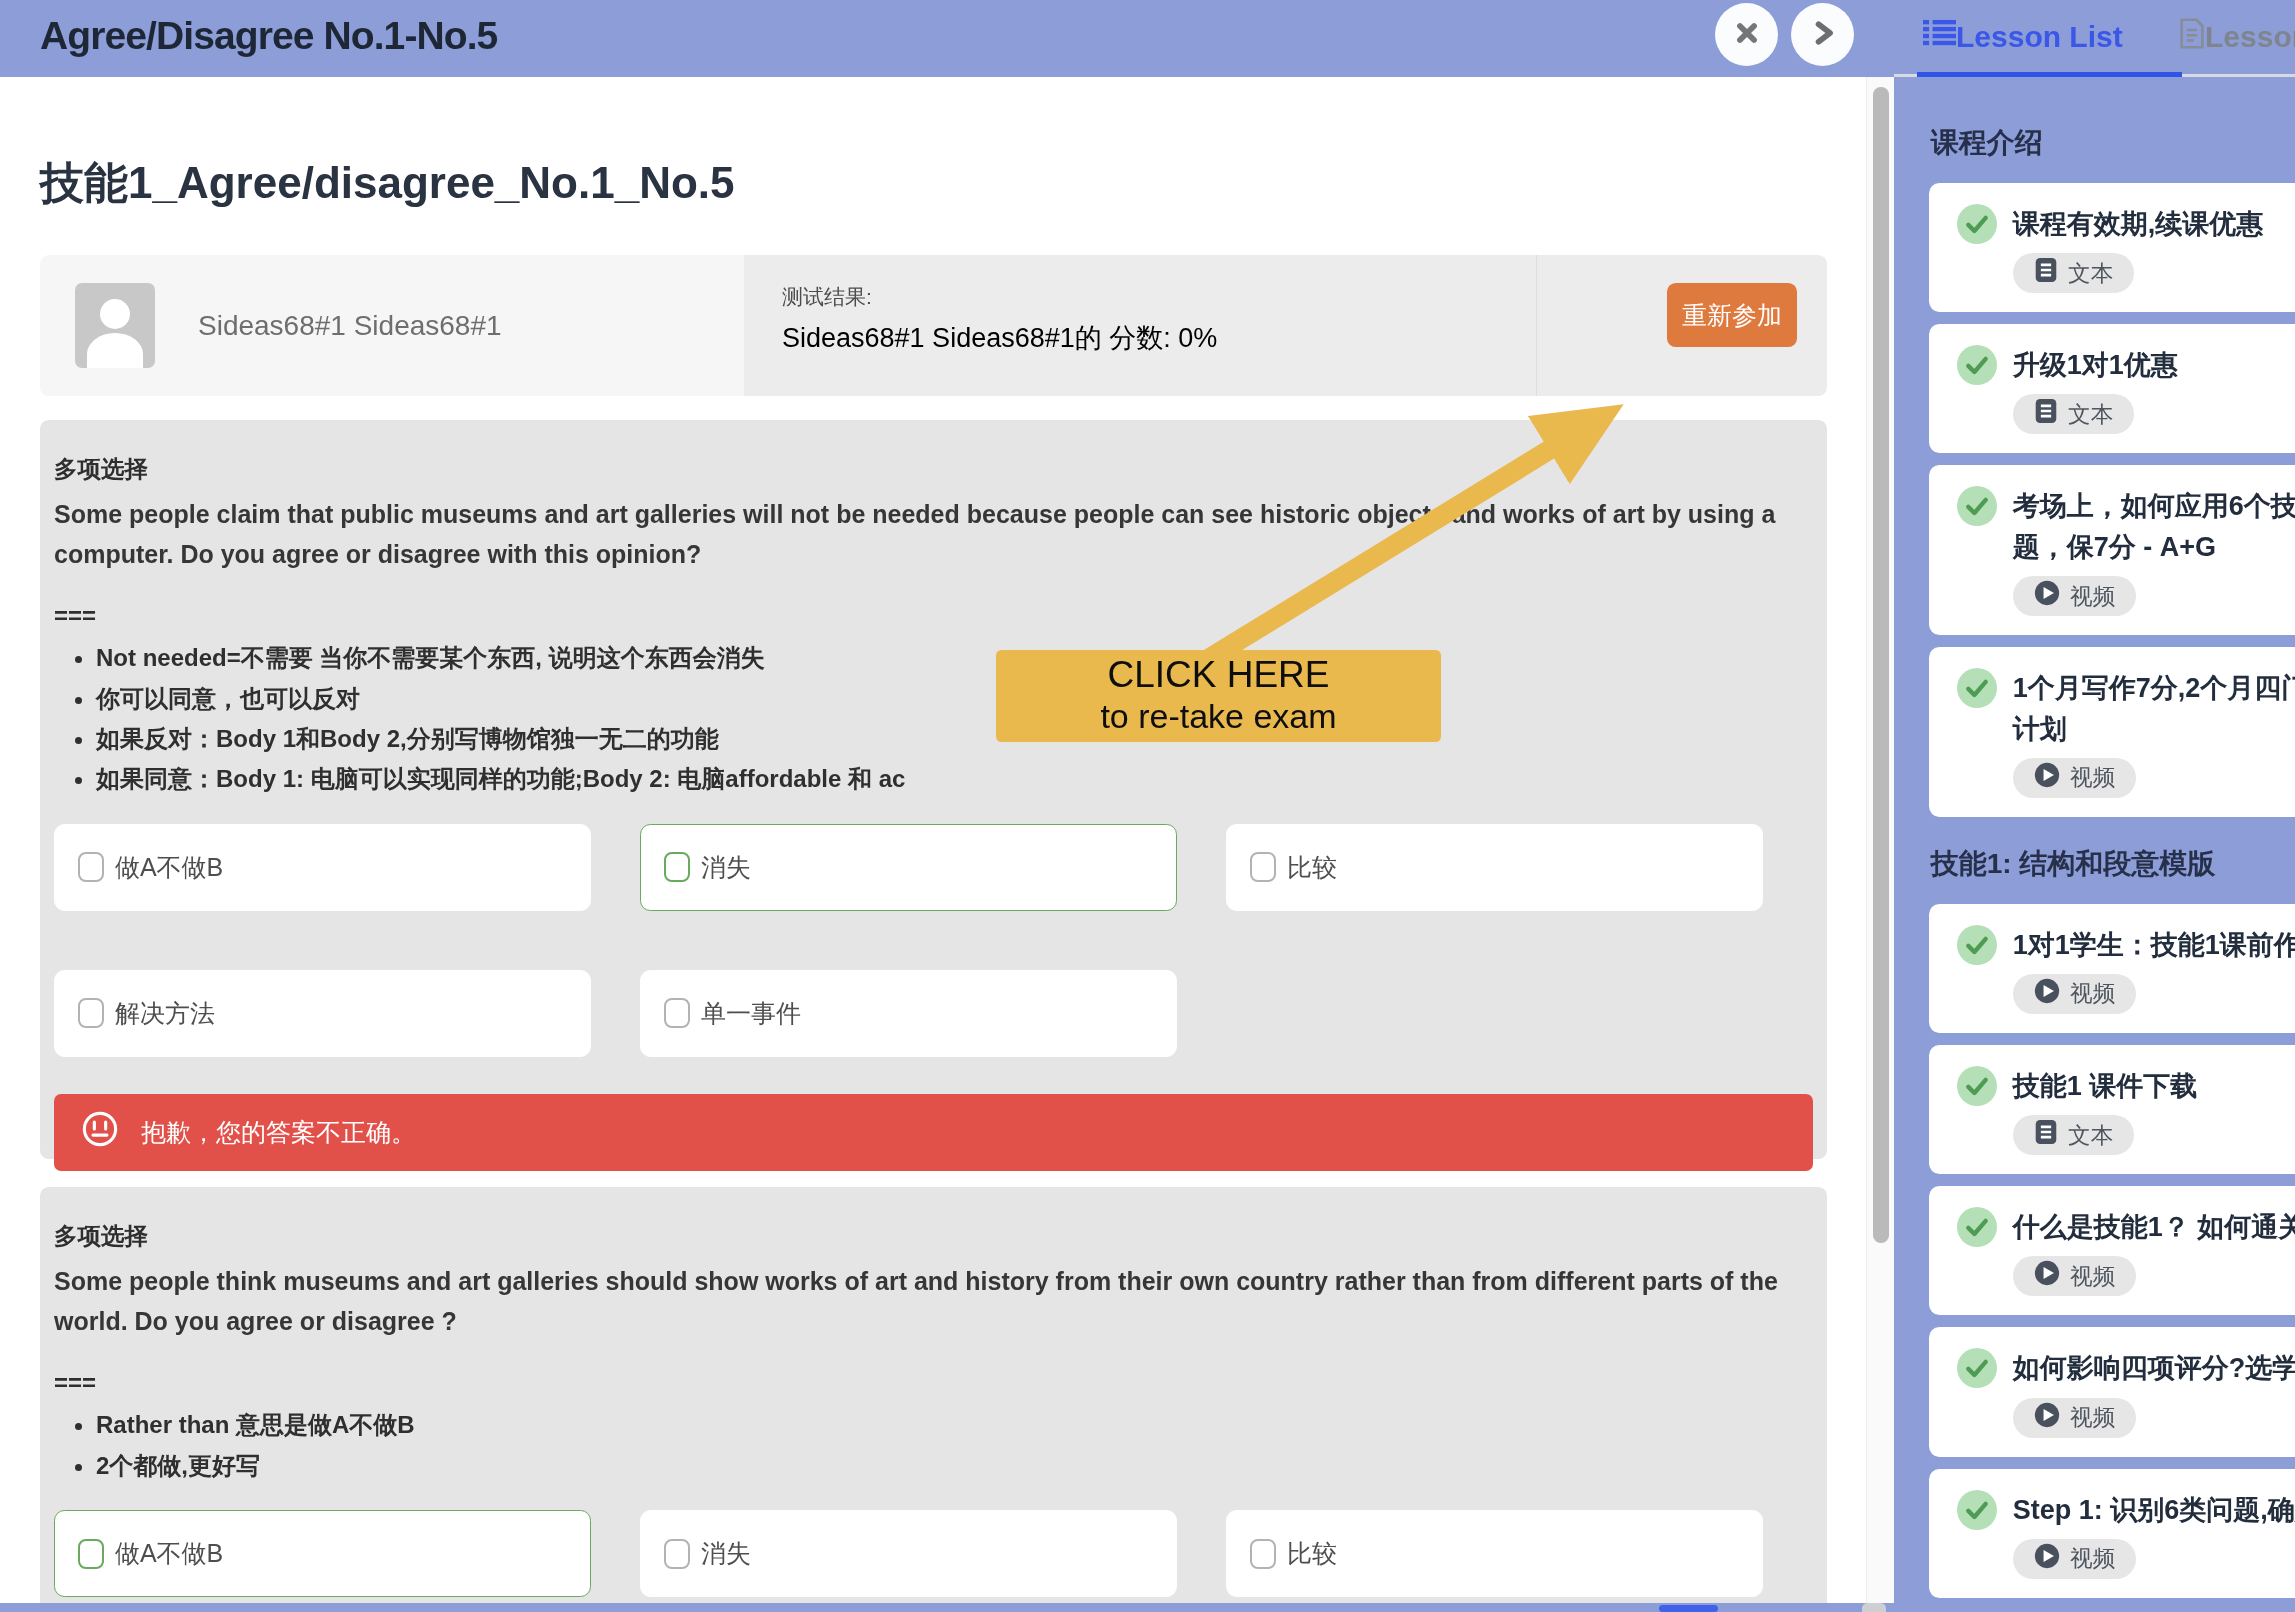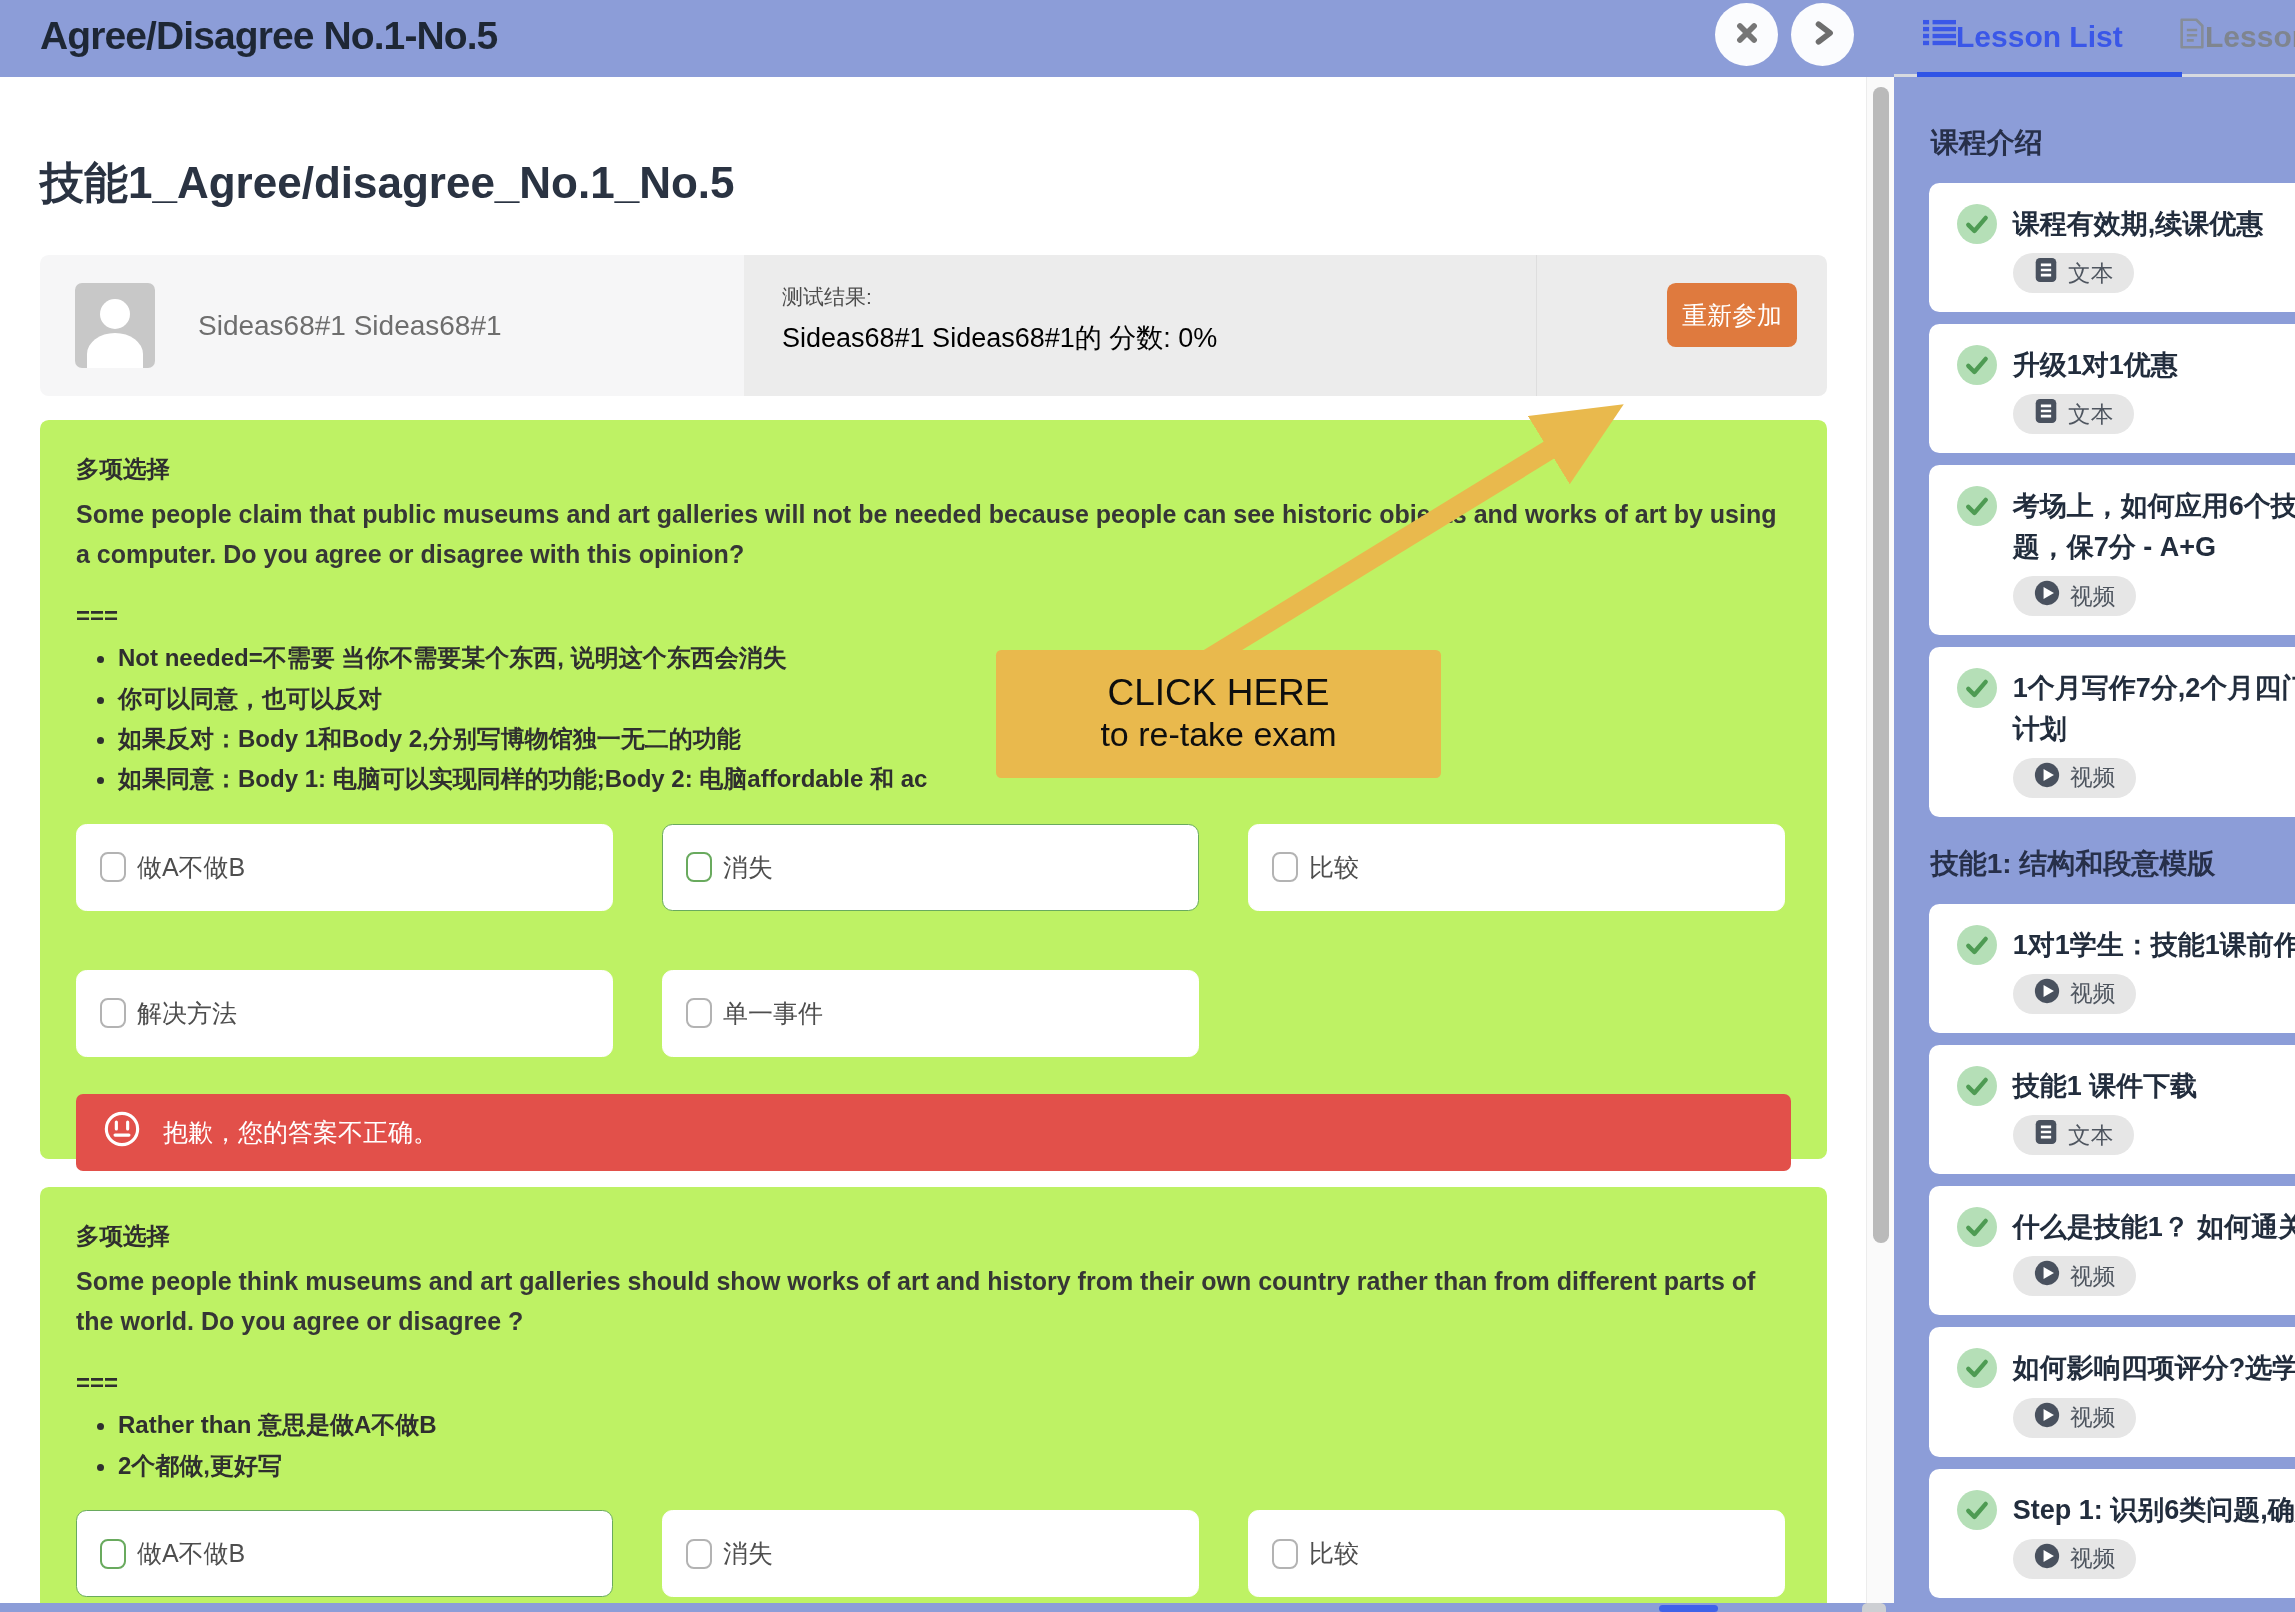--- a/index.html
+++ b/index.html
@@ -29,21 +29,21 @@
   .av-head{position:absolute;width:30px;height:30px;border-radius:50%;background:#fff;left:25px;top:15.7px;}
   .av-body{position:absolute;width:56px;height:42px;border-radius:50% 50% 0 0;background:#fff;left:12px;top:50px;}
   .result-name{font-size:28px;color:#6E6E6E;}
   .result-mid{width:792px;background:#ECECEC;padding:28px 0 0 38px;box-sizing:border-box;}
   .result-label{font-size:21px;color:#4B4B4B;}
   .result-score{font-size:27px;color:#000000;margin-top:8.7px;}
   .result-right{flex:1;background:#ECECEC;border-left:1.7px solid #DEDEDE;position:relative;}
   .retake-btn{position:absolute;left:130px;top:28px;width:130px;height:64px;background:#DF7A3E;border:none;
     border-radius:8.7px;color:#fff;font-size:25px;font-family:inherit;cursor:pointer;}
   
-  .q-card{position:absolute;left:40px;width:1787px;background:#bef264;border-radius:8.7px;box-sizing:border-box;padding:33px 36px;}
+  .q-card{position:absolute;left:40px;width:1787px;background:#e5e5e5;border-radius:8.7px;box-sizing:border-box;padding:33px 14px;}
   .q1{top:343px;height:739px;}
   .q2{top:1110px;height:539px;}
   .q-type{font-size:23.5px;font-weight:bold;color:#2E2E2E;}
   .q-prompt{margin-top:8.7px;font-size:25px;font-weight:bold;color:#363636;line-height:1.6;max-width:1726px;}
   .q-divider{margin-top:28px;font-size:24px;font-weight:bold;color:#2F2F2F;}
   ul.hints{margin:8.7px 0 0 0;padding-left:42px;}
   ul.hints li{font-size:24px;font-weight:bold;color:#2F2F2F;line-height:1.68;}
   .options{margin-top:24px;display:grid;grid-template-columns:repeat(3,537px);column-gap:49px;row-gap:59px;}
   .option{height:87px;background:#fff;border-radius:10.4px;border:1.7px solid #fff;display:flex;align-items:center;
     padding-left:22.6px;gap:11.3px;box-sizing:border-box;cursor:pointer;}
@@ -67,21 +67,21 @@
   .lc-title{font-size:27px;font-weight:bold;color:#222D3D;line-height:1.5;white-space:pre-line;}
   .badge{display:inline-flex;align-items:center;gap:10.4px;background:#E6E6E6;border-radius:21px;height:40px;
     padding:0 21px;font-size:22.6px;color:#4E555F;margin-top:8.7px;}
   .check-wrap{flex:none;width:40px;height:40px;}
   
   .bottom-strip{position:absolute;left:0;top:1603px;width:2295px;height:9.6px;background:#8C9DD8;}
   .bottom-corner{position:absolute;left:1862px;top:1603px;width:24px;height:9.6px;background:#CDCFD3;border-radius:5.2px 5.2px 0 0;}
   .bottom-blue-pill{position:absolute;left:1659px;top:1605px;width:59px;height:7px;background:#3F62E8;border-radius:3.5px;}
   
   .anno-arrow{position:absolute;left:1148px;top:365px;width:539px;height:304px;z-index:49;pointer-events:none;}
-  .anno-box{position:absolute;left:996px;top:650px;width:445px;height:128px;background:#E9B94D;border-radius:5.2px;z-index:50;
+  .anno-box{position:absolute;left:996px;top:650px;width:445px;height:92px;background:#E9B94D;border-radius:5.2px;z-index:50;
     display:flex;flex-direction:column;align-items:center;justify-content:center;color:#0E0E0E;}
   .anno-line1{font-size:37px;line-height:1.1;}
   .anno-line2{font-size:34px;line-height:1.2;}
 </style>
 </head>
 <body>
 
 <div class="header">
   <div class="header-title">Agree/Disagree No.1-No.5</div>
 

